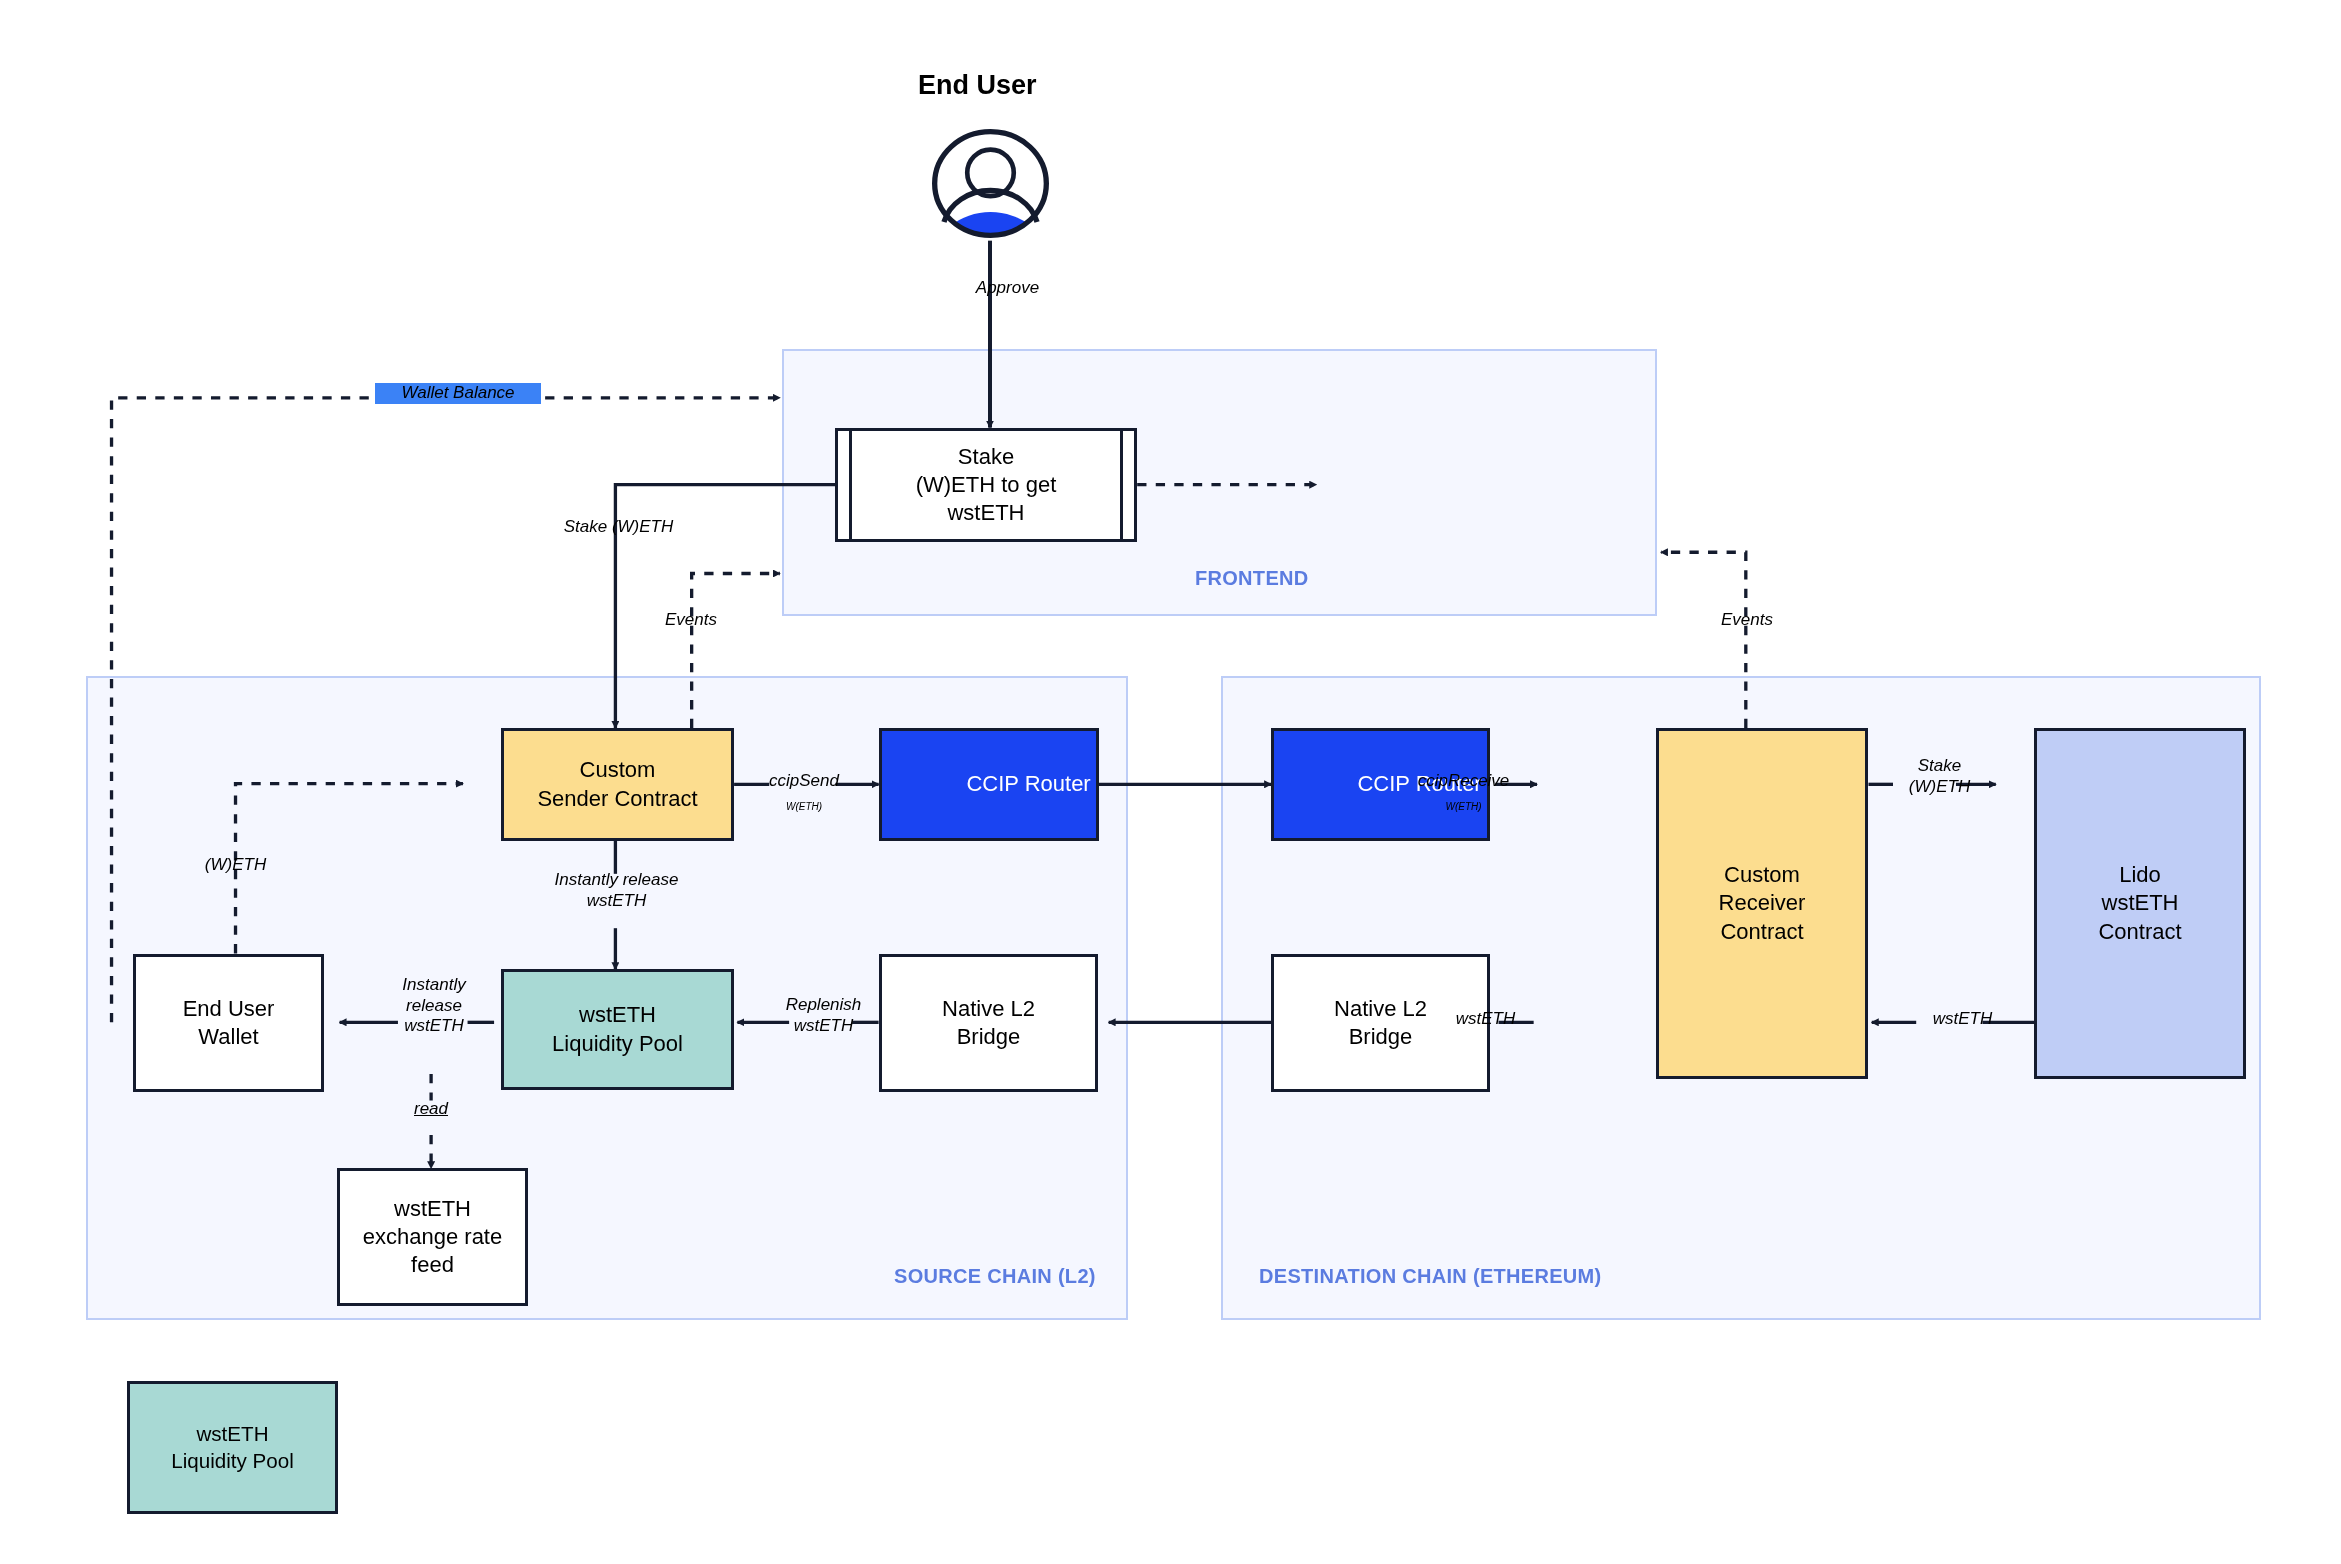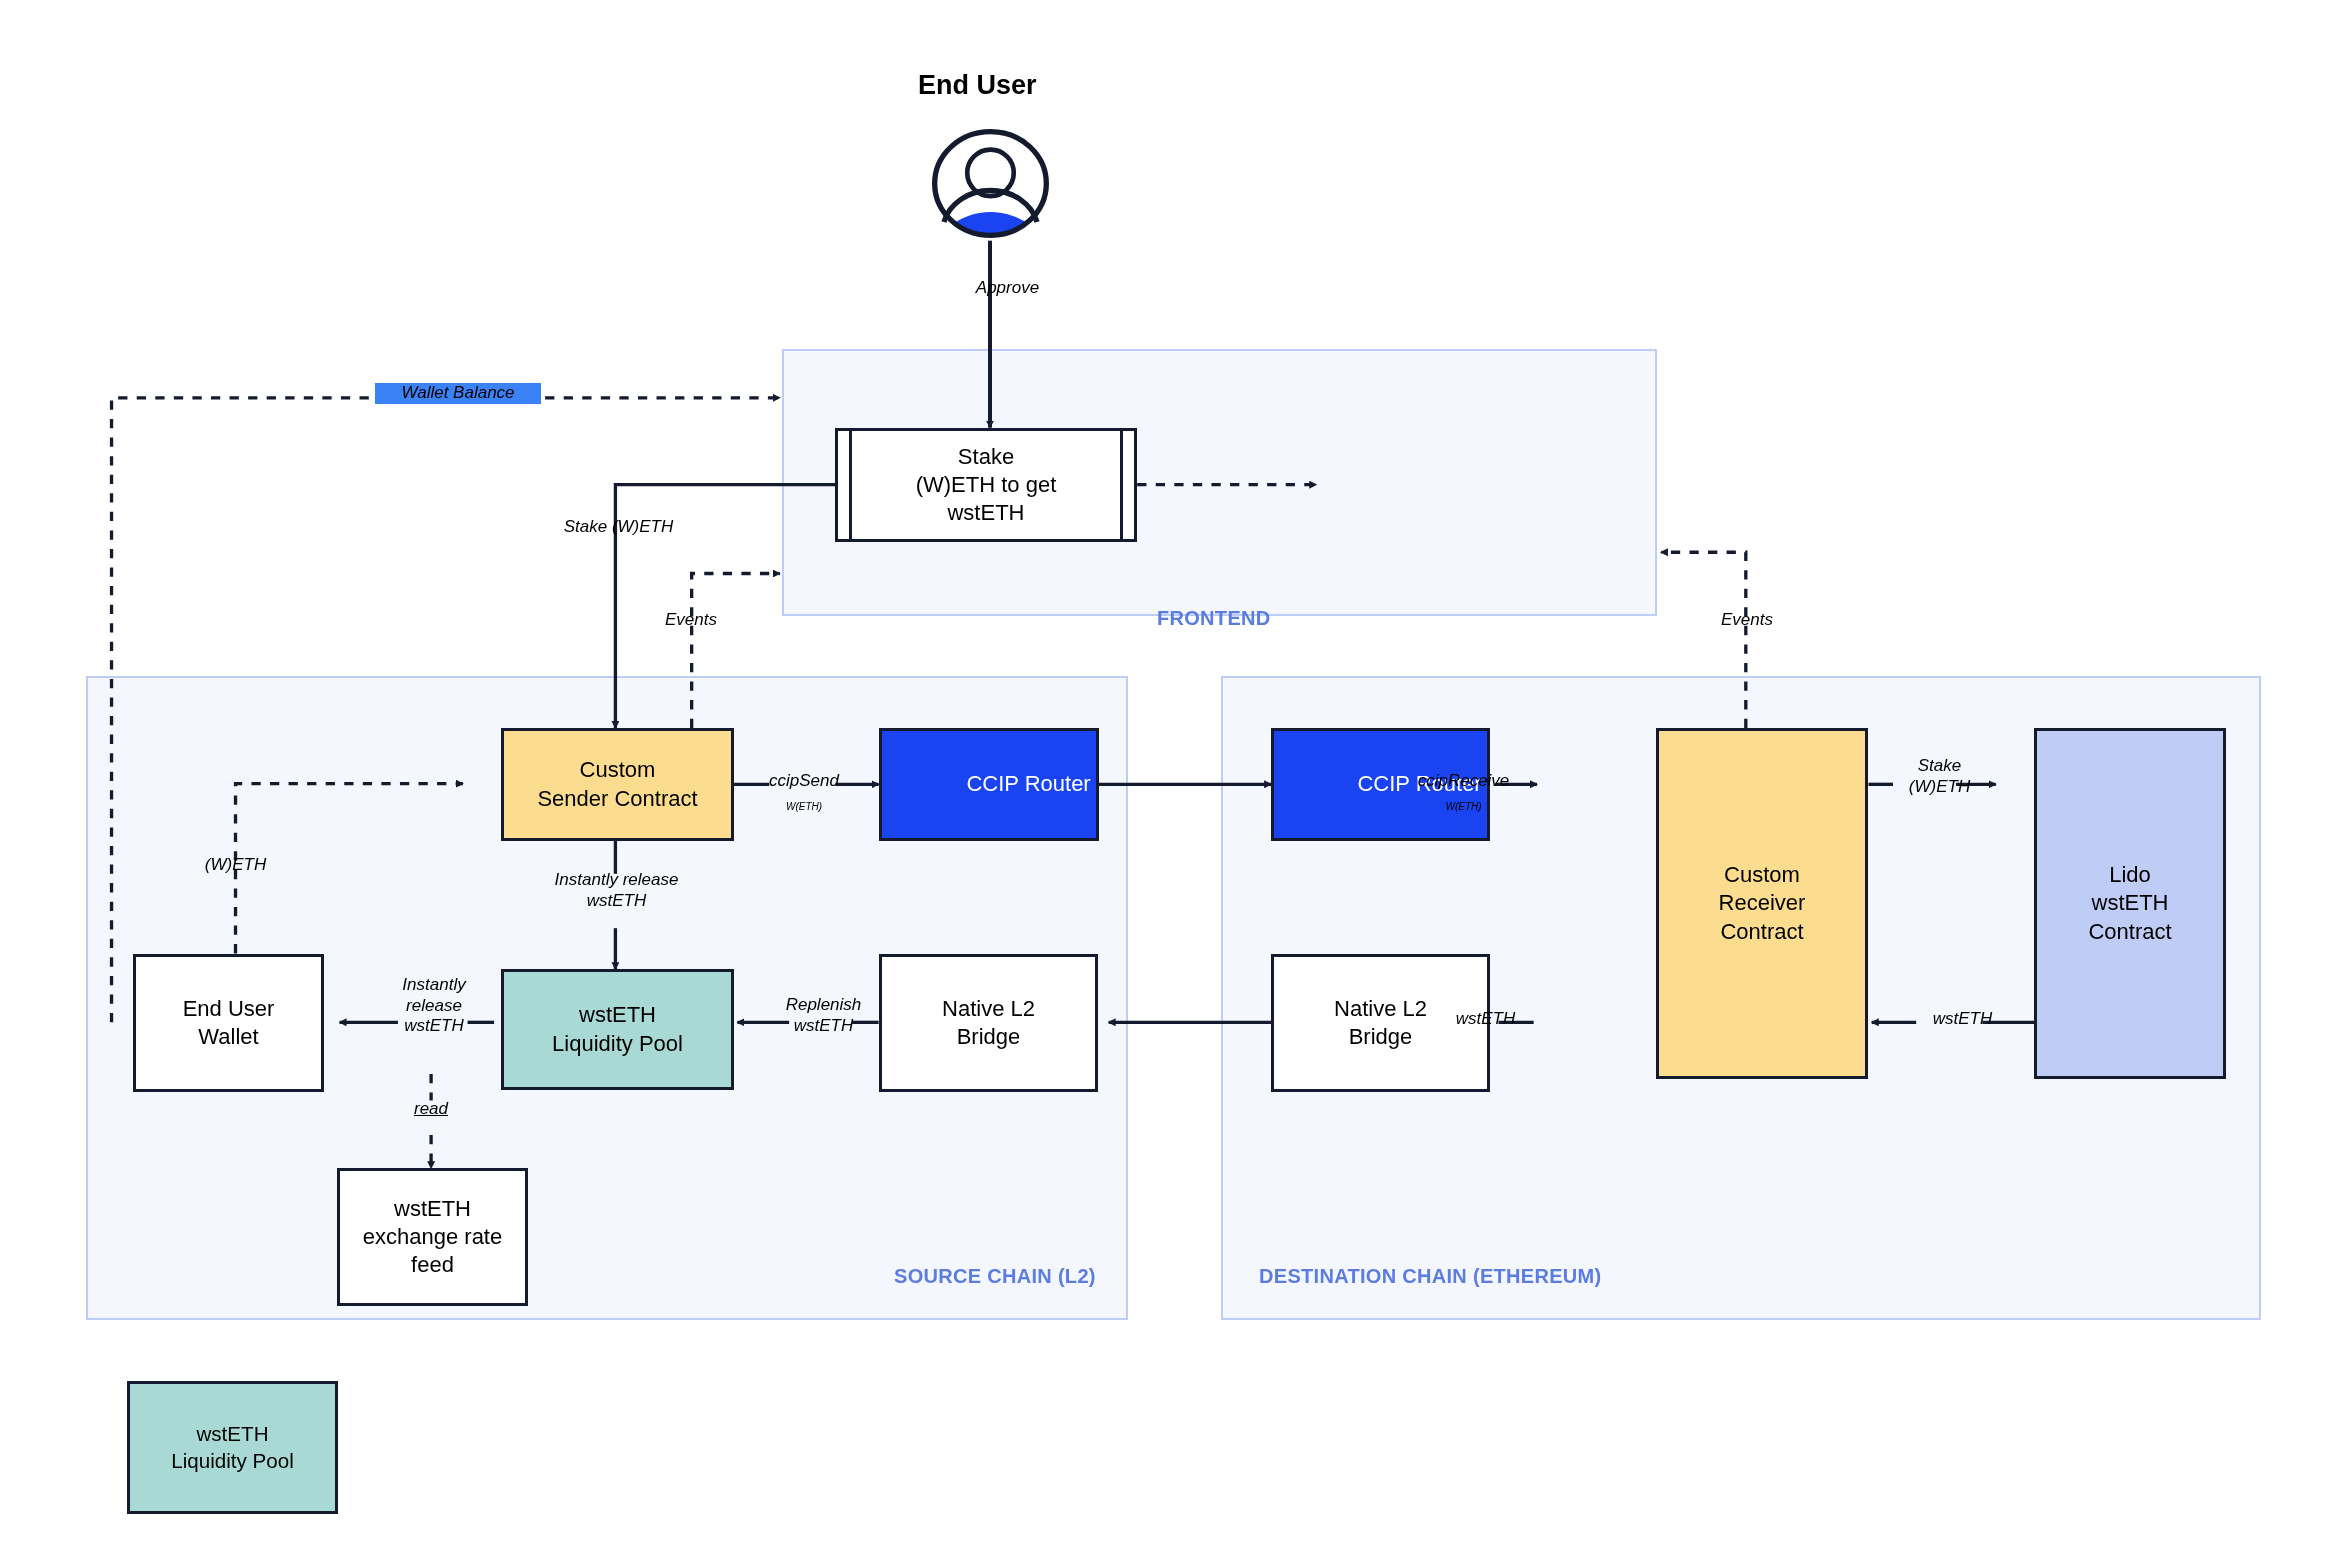--- a/index.html
+++ b/index.html
@@ -41,21 +41,21 @@
   .legend-box{position:absolute;box-sizing:border-box;border:3.3px solid #141b2e;background:#a8d9d4;
               display:flex;align-items:center;justify-content:center;text-align:center;font-size:20.6px;line-height:1.3;}
   .legend-text{position:absolute;font-size:20.6px;line-height:1.45;color:#000;white-space:pre-line;}
 </style>
 </head>
 <body>
 
 <div id="stage">
 
   <div class="group" style="left:782px;top:349px;width:875px;height:267px;"></div>
-  <div class="group-label" style="left:1157px;top:567px;margin-top:40px;">FRONTEND</div>
+  <div class="group-label" style="left:1195px;top:567px;">FRONTEND</div>
 
   <div class="group" style="left:86px;top:676px;width:1042px;height:644px;"></div>
   <div class="group-label" style="left:894px;top:1265px;">SOURCE CHAIN (L2)</div>
 
   <div class="group" style="left:1221px;top:676px;width:1040px;height:644px;"></div>
   <div class="group-label" style="left:1259px;top:1265px;">DESTINATION CHAIN (ETHEREUM)</div>
 
   <svg class="wires" viewBox="0 0 3532 2359">
     <defs>
       <marker id="ah" viewBox="0 0 12 12" refX="10.5" refY="6" markerWidth="12" markerHeight="12" orient="auto-start-reverse" markerUnits="userSpaceOnUse">
@@ -143,21 +143,21 @@
   <div class="node blue" style="left:1271px;top:728px;width:219px;height:113px;">
     <span class="lbl">CCIP Router</span>
   </div>
 
   <div class="node yellow" style="left:1656px;top:728px;width:212px;height:351px;">
     <span class="lbl">Custom
 Receiver
 Contract</span>
   </div>
 
-  <div class="node periwinkle" style="left:2034px;top:728px;width:192px;height:351px;">
+  <div class="node periwinkle" style="left:2034px;top:728px;width:212px;height:351px;">
     <span class="lbl">Lido
 wstETH
 Contract</span>
   </div>
 
   <div class="node" style="left:133px;top:954px;width:191px;height:138px;">
     <span class="lbl">End User
 Wallet</span>
   </div>
 

